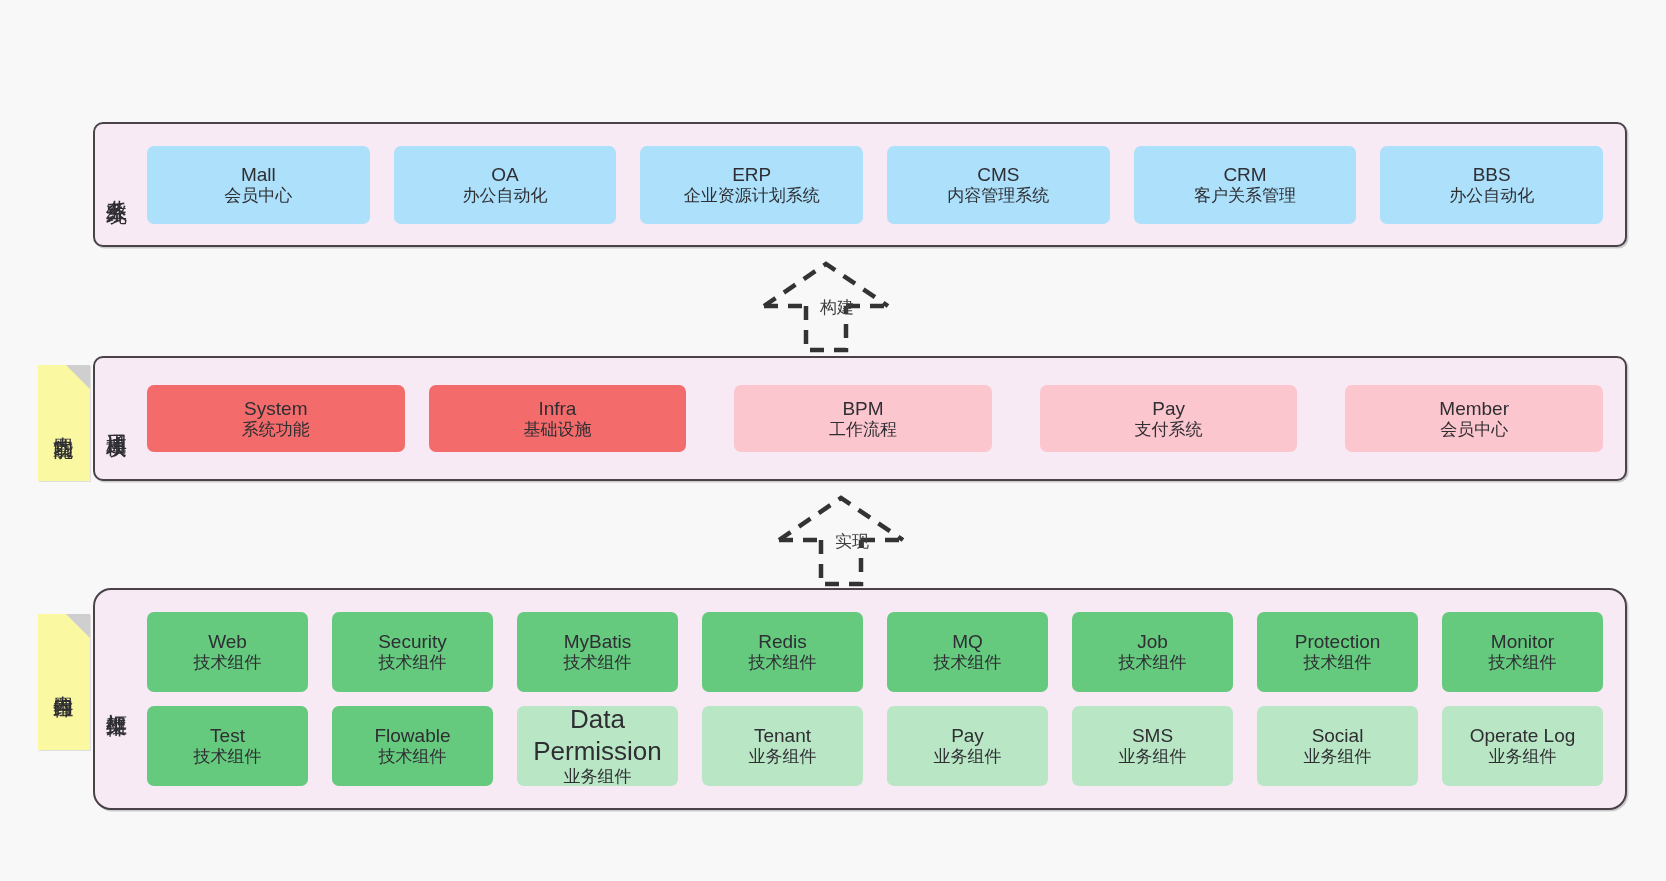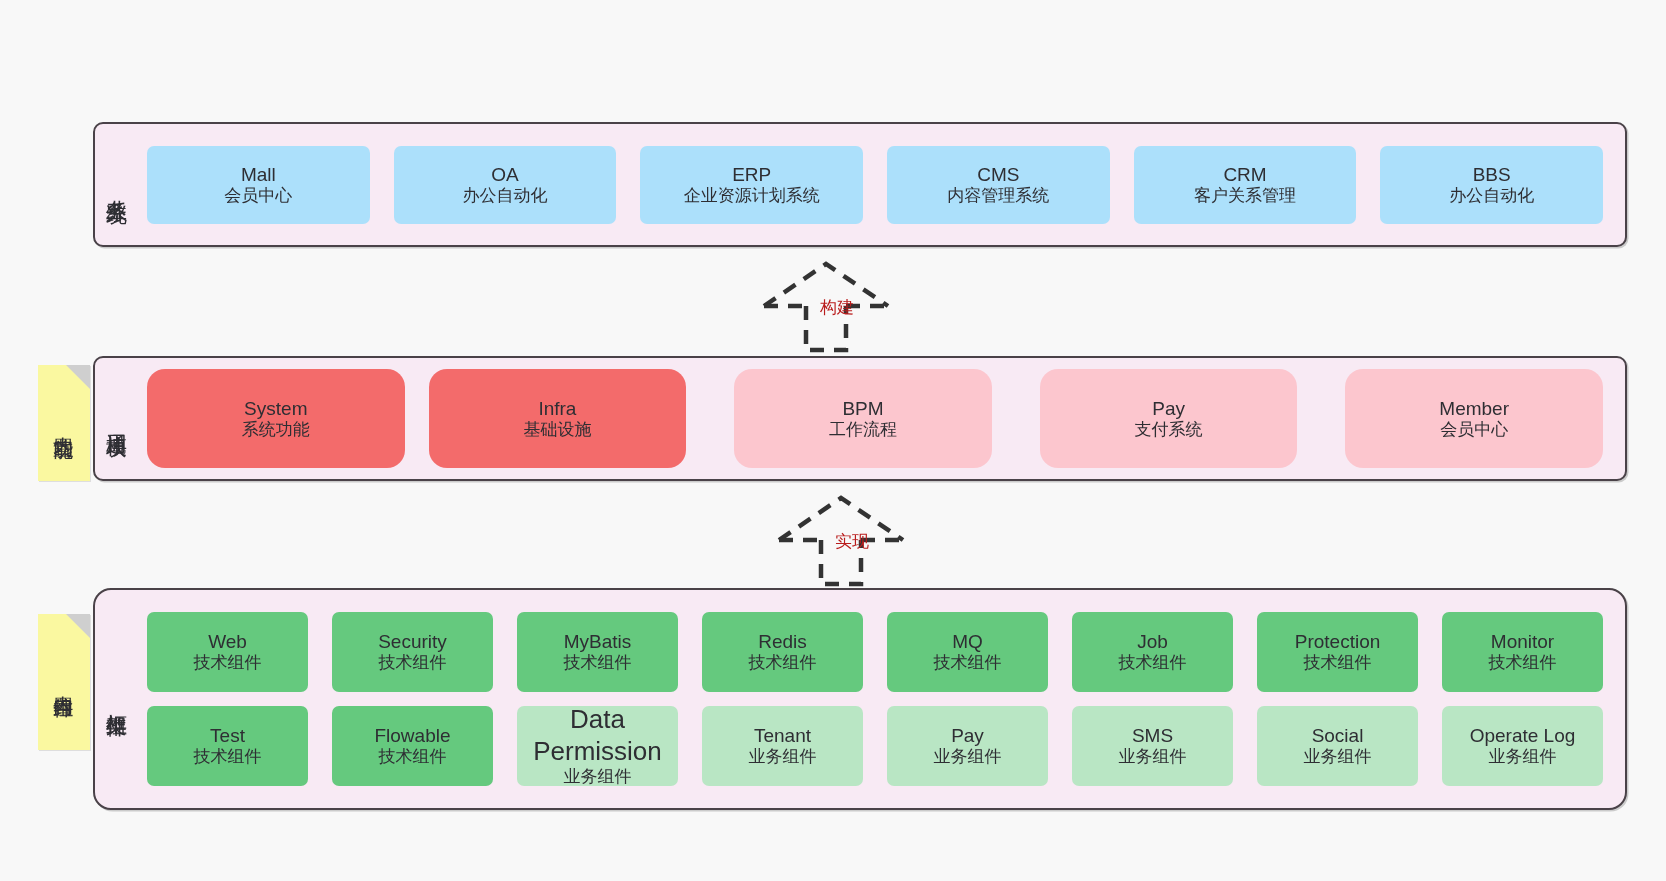--- a/index.html
+++ b/index.html
@@ -79,21 +79,21 @@
     text-align: center;
     line-height: 1.22;
     box-sizing: border-box;
     padding: 4px 6px;
     user-select: none;
   }
   .card .ttl { font-size: 19px; }
   .card .sub { font-size: 17px; }
 
   .h-business .card { height: 78px; background: #ace0fb; }
-  .h-module   .card { height: 99px; border-radius: 18px; }
+  .h-module   .card { height: 67px; }
   .h-frame    .card { height: 80px; }
 
   .c-blue       { background: #ace0fb; }
   .c-red        { background: #f36b6b; }
   .c-pink       { background: #fcc6ce; margin-left: 24px; }
   .c-green      { background: #65c97e; }
   .c-lightgreen { background: #b9e6c4; }
 
   .card.tall-text .ttl { font-size: 26px; }
 
@@ -124,21 +124,21 @@
   #note-module { left: 38px; top: 365px; width: 52px; height: 116px; padding-right: 2px; }
   #note-frame  { left: 38px; top: 614px; width: 52px; height: 136px; padding-right: 2px; }
 
   
   .arrow-wrap { position: absolute; }
   #arrow-build  { left: 750px; top: 258px; width: 180px; height: 96px; }
   #arrow-impl   { left: 765px; top: 492px; width: 180px; height: 96px; }
   .arrow-label {
     position: absolute;
     font-size: 17px;
-    color: #b91c1c;
+    color: #404040;
     background: transparent;
     white-space: nowrap;
     user-select: none;
   }
   #arrow-build .arrow-label { left: 70px; top: 38px; }
   #arrow-impl  .arrow-label { left: 70px; top: 38px; text-align: center; }
 </style>
 </head>
 <body>
 

